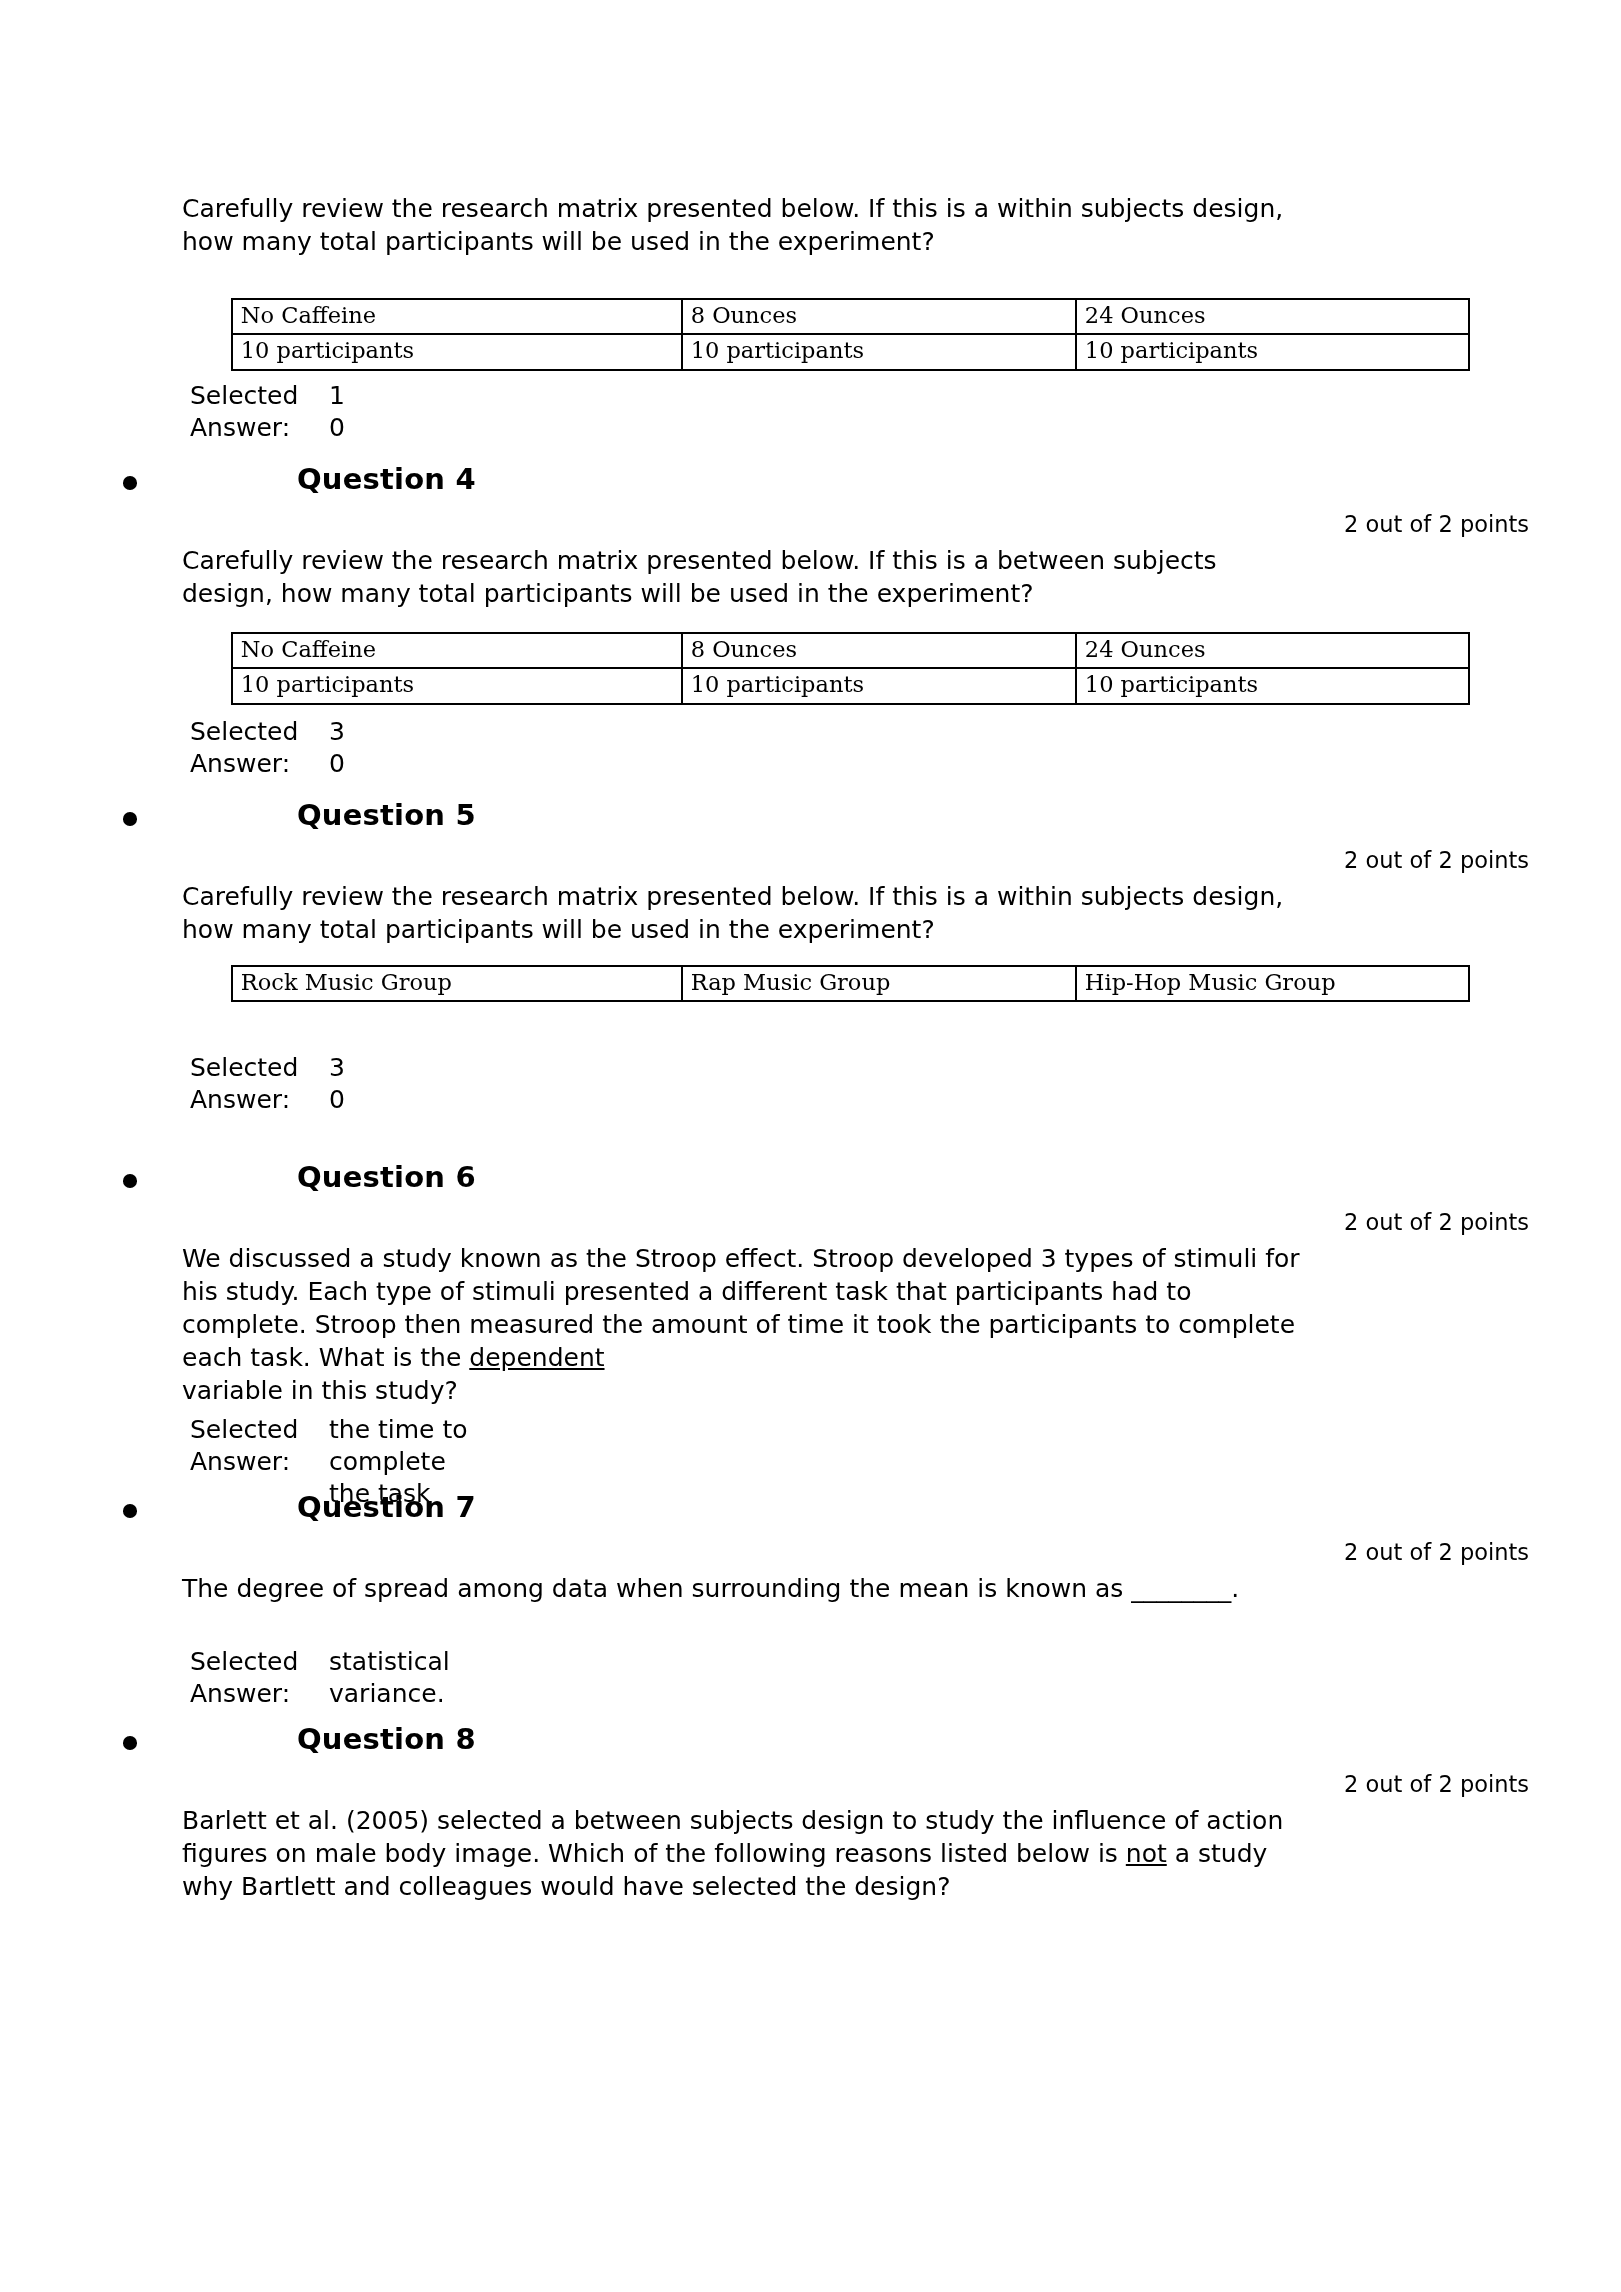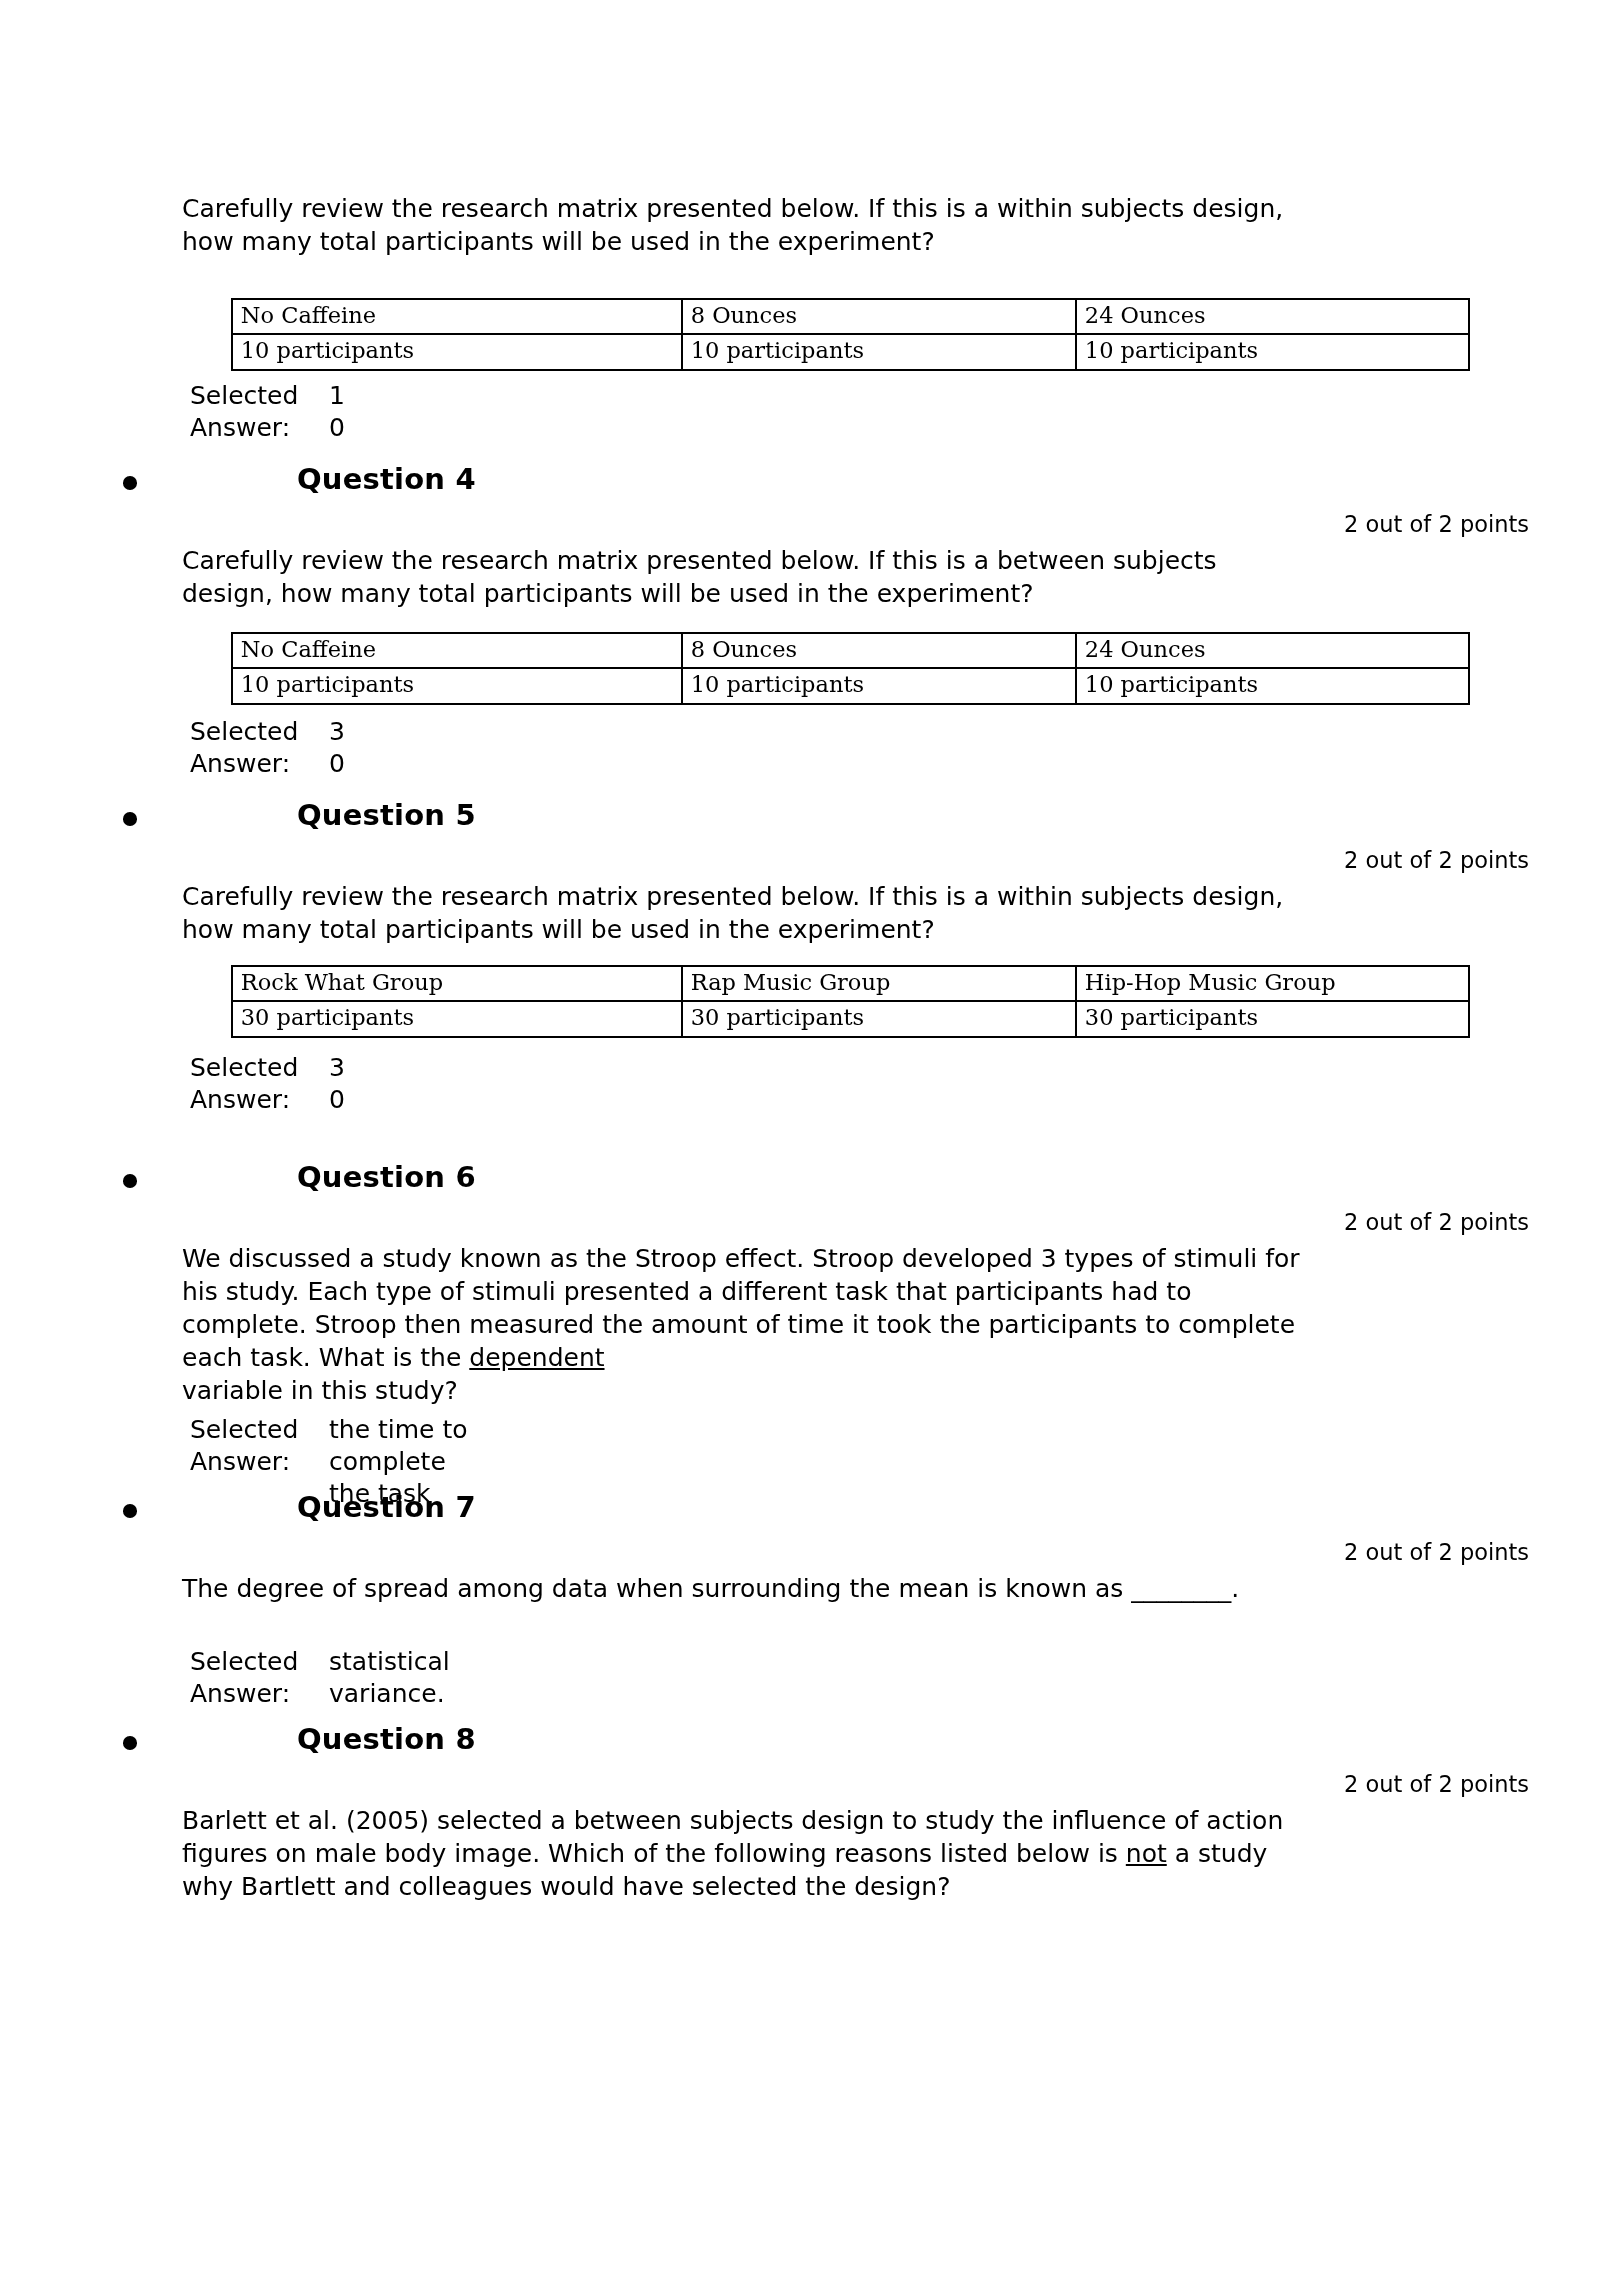--- a/index.html
+++ b/index.html
@@ -202,28 +202,23 @@
     <div class="q-points" style="top:41px;">2 out of 2 points</div>
     <div class="q-body" style="top:74px;">
       <div>Carefully review the research matrix presented below.  If this is a within subjects design,</div>
       <div>how many total participants will be used in the experiment?</div>
     </div>
   </div>
 
   <table class="matrix" style="top:965px;">
     <tbody>
       <tr>
-        <td class="c0">Rock What Group</td>
+        <td class="c0">Rock Music Group</td>
         <td class="c1">Rap Music Group</td>
         <td class="c2">Hip-Hop Music Group</td>
-      </tr>
-      <tr>
-        <td class="c0">30 participants</td>
-        <td class="c1">30 participants</td>
-        <td class="c2">30 participants</td>
       </tr>
     </tbody>
   </table>
 
   <div class="sa" style="top:1052px; height:69px;">
     <div class="sa-label">
       <div>Selected</div>
       <div>Answer:</div>
     </div>
     <div class="sa-value narrow">

